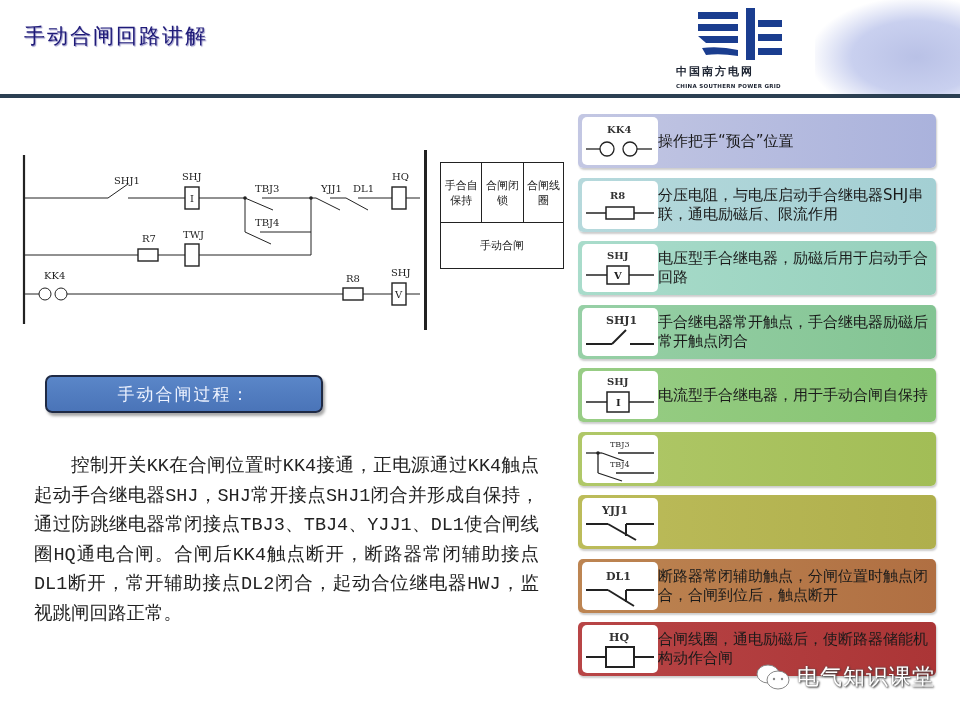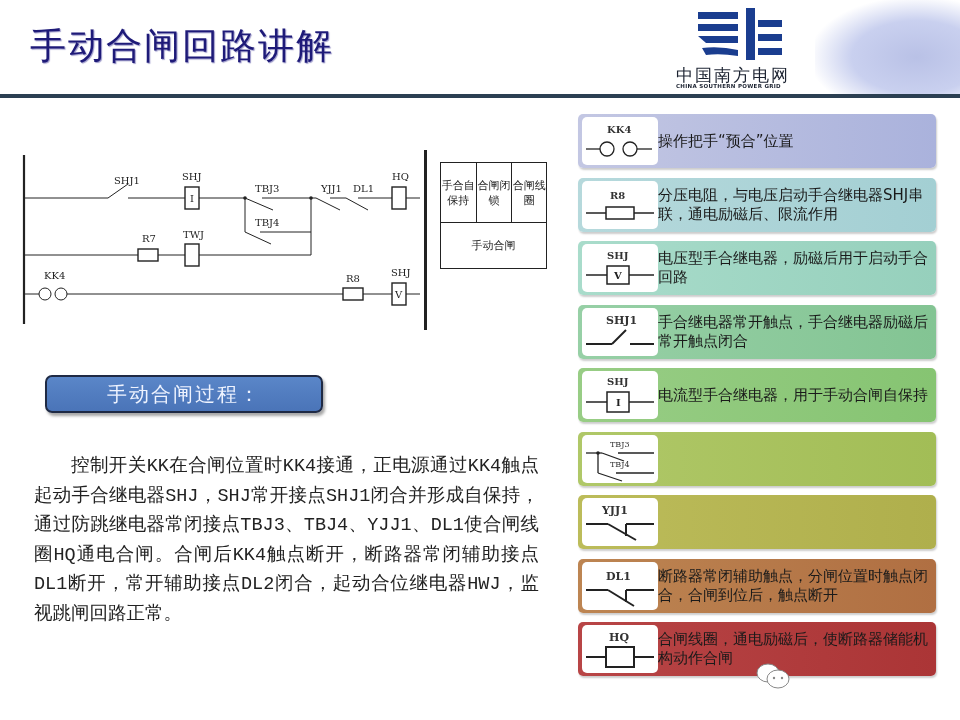--- a/index.html
+++ b/index.html
@@ -1,37 +1,37 @@
 <!DOCTYPE html>
 <html><head>
 <meta charset="utf-8">
 <style>
   * { box-sizing: border-box; margin: 0; padding: 0; }
   html, body { width: 960px; height: 720px; overflow: hidden; background: #ffffff; }
   body { position: relative; font-family: "DejaVu Sans", sans-serif; color: #222; }
 
-  .title { position: absolute; left: 30px; top: 22px; font-family: Liberation Serif, serif;
-    font-size: 36px; color: #1e1a78; letter-spacing: 2px; text-shadow: 1px 1px 1px #9a97c8; }
+  .title { position: absolute; left: 24px; top: 22px; font-family: Liberation Serif, serif;
+    font-size: 21px; color: #1e1a78; letter-spacing: 2px; text-shadow: 1px 1px 1px #9a97c8; }
 
   .logo { position: absolute; left: 672px; top: 6px; width: 170px; height: 86px; }
-  .logo-cn { position: absolute; left: 676px; top: 64px; font-size: 17px; font-weight: normal; color: #1b2230; letter-spacing: 2px; }
+  .logo-cn { position: absolute; left: 676px; top: 64px; font-size: 11px; font-weight: bold; color: #1b2230; letter-spacing: 2px; }
   .logo-en { position: absolute; left: 676px; top: 83px; font-size: 5.5px; font-weight: bold; color: #1b2230; letter-spacing: 0.3px; }
   .cloud { position: absolute; left: 815px; top: 0; width: 145px; height: 95px;
     background: radial-gradient(ellipse at 70% 60%, #b9c1e6 0%, #c9d0ef 45%, rgba(255,255,255,0) 75%); }
 
   .header-rule { position: absolute; left: 0; top: 94px; width: 960px; height: 4px; background: #2b3f52; }
 
   .diagram { position: absolute; left: 0; top: 150px; width: 430px; height: 180px; }
-  .legend-table { position: absolute; left: 440px; top: 162px; width: 107px; border-collapse: collapse; font-size: 11px; color: #222; }
+  .legend-table { position: absolute; left: 440px; top: 162px; width: 124px; border-collapse: collapse; font-size: 11px; color: #222; }
   .legend-table td { border: 1.5px solid #222; text-align: center; vertical-align: middle; line-height: 15px; }
   .vbar { position: absolute; left: 424px; top: 150px; width: 3px; height: 180px; background: #222; }
 
   .process-btn { position: absolute; left: 45px; top: 375px; width: 278px; height: 38px;
     background: linear-gradient(#5a86c8, #4a74b8); border: 2px solid #1f2a44; border-radius: 7px;
-    box-shadow: 2px 3px 3px rgba(0,0,0,0.35); color: #eef3ff; font-size: 20px;
+    box-shadow: 2px 3px 3px rgba(0,0,0,0.35); color: #eef3ff; font-size: 17px;
     font-family: "DejaVu Serif", serif; display: flex; align-items: center; justify-content: center; letter-spacing: 2px; }
 
   .process-text { position: absolute; left: 34px; top: 452px; width: 505px; font-size: 18.5px; line-height: 29.5px;
     font-family: Liberation Mono, monospace; color: #222; text-indent: 2em; text-align: justify; }
 
   .cards { position: absolute; left: 578px; top: 114px; width: 358px; }
   .card { position: relative; height: 54px; border-radius: 5px; margin-bottom: 9.5px; display: flex; align-items: center;
     box-shadow: 1px 2px 2px rgba(0,0,0,0.2); }
   .card .sym { width: 76px; height: 48px; margin-left: 4px; background: #fafaf7; border-radius: 5px; flex: none; position: relative;
     background-image: linear-gradient(#fff 0,#fff 0); }
@@ -273,13 +273,14 @@
   </div>
 </div>
 
 <div class="watermark">
   <svg width="36" height="28" viewBox="0 0 36 28">
     <ellipse cx="13" cy="11" rx="11" ry="9" fill="#fff" stroke="#888" stroke-width="1"></ellipse>
     <ellipse cx="23" cy="17" rx="11" ry="9" fill="#fff" stroke="#888" stroke-width="1"></ellipse>
     <circle cx="19" cy="16" r="1.2" fill="#888"></circle>
       <circle cx="27" cy="16" r="1.2" fill="#888"></circle>
   </svg>
+  <span class="wm-text">电气知识课堂</span>
 </div>
 
 </body></html>

